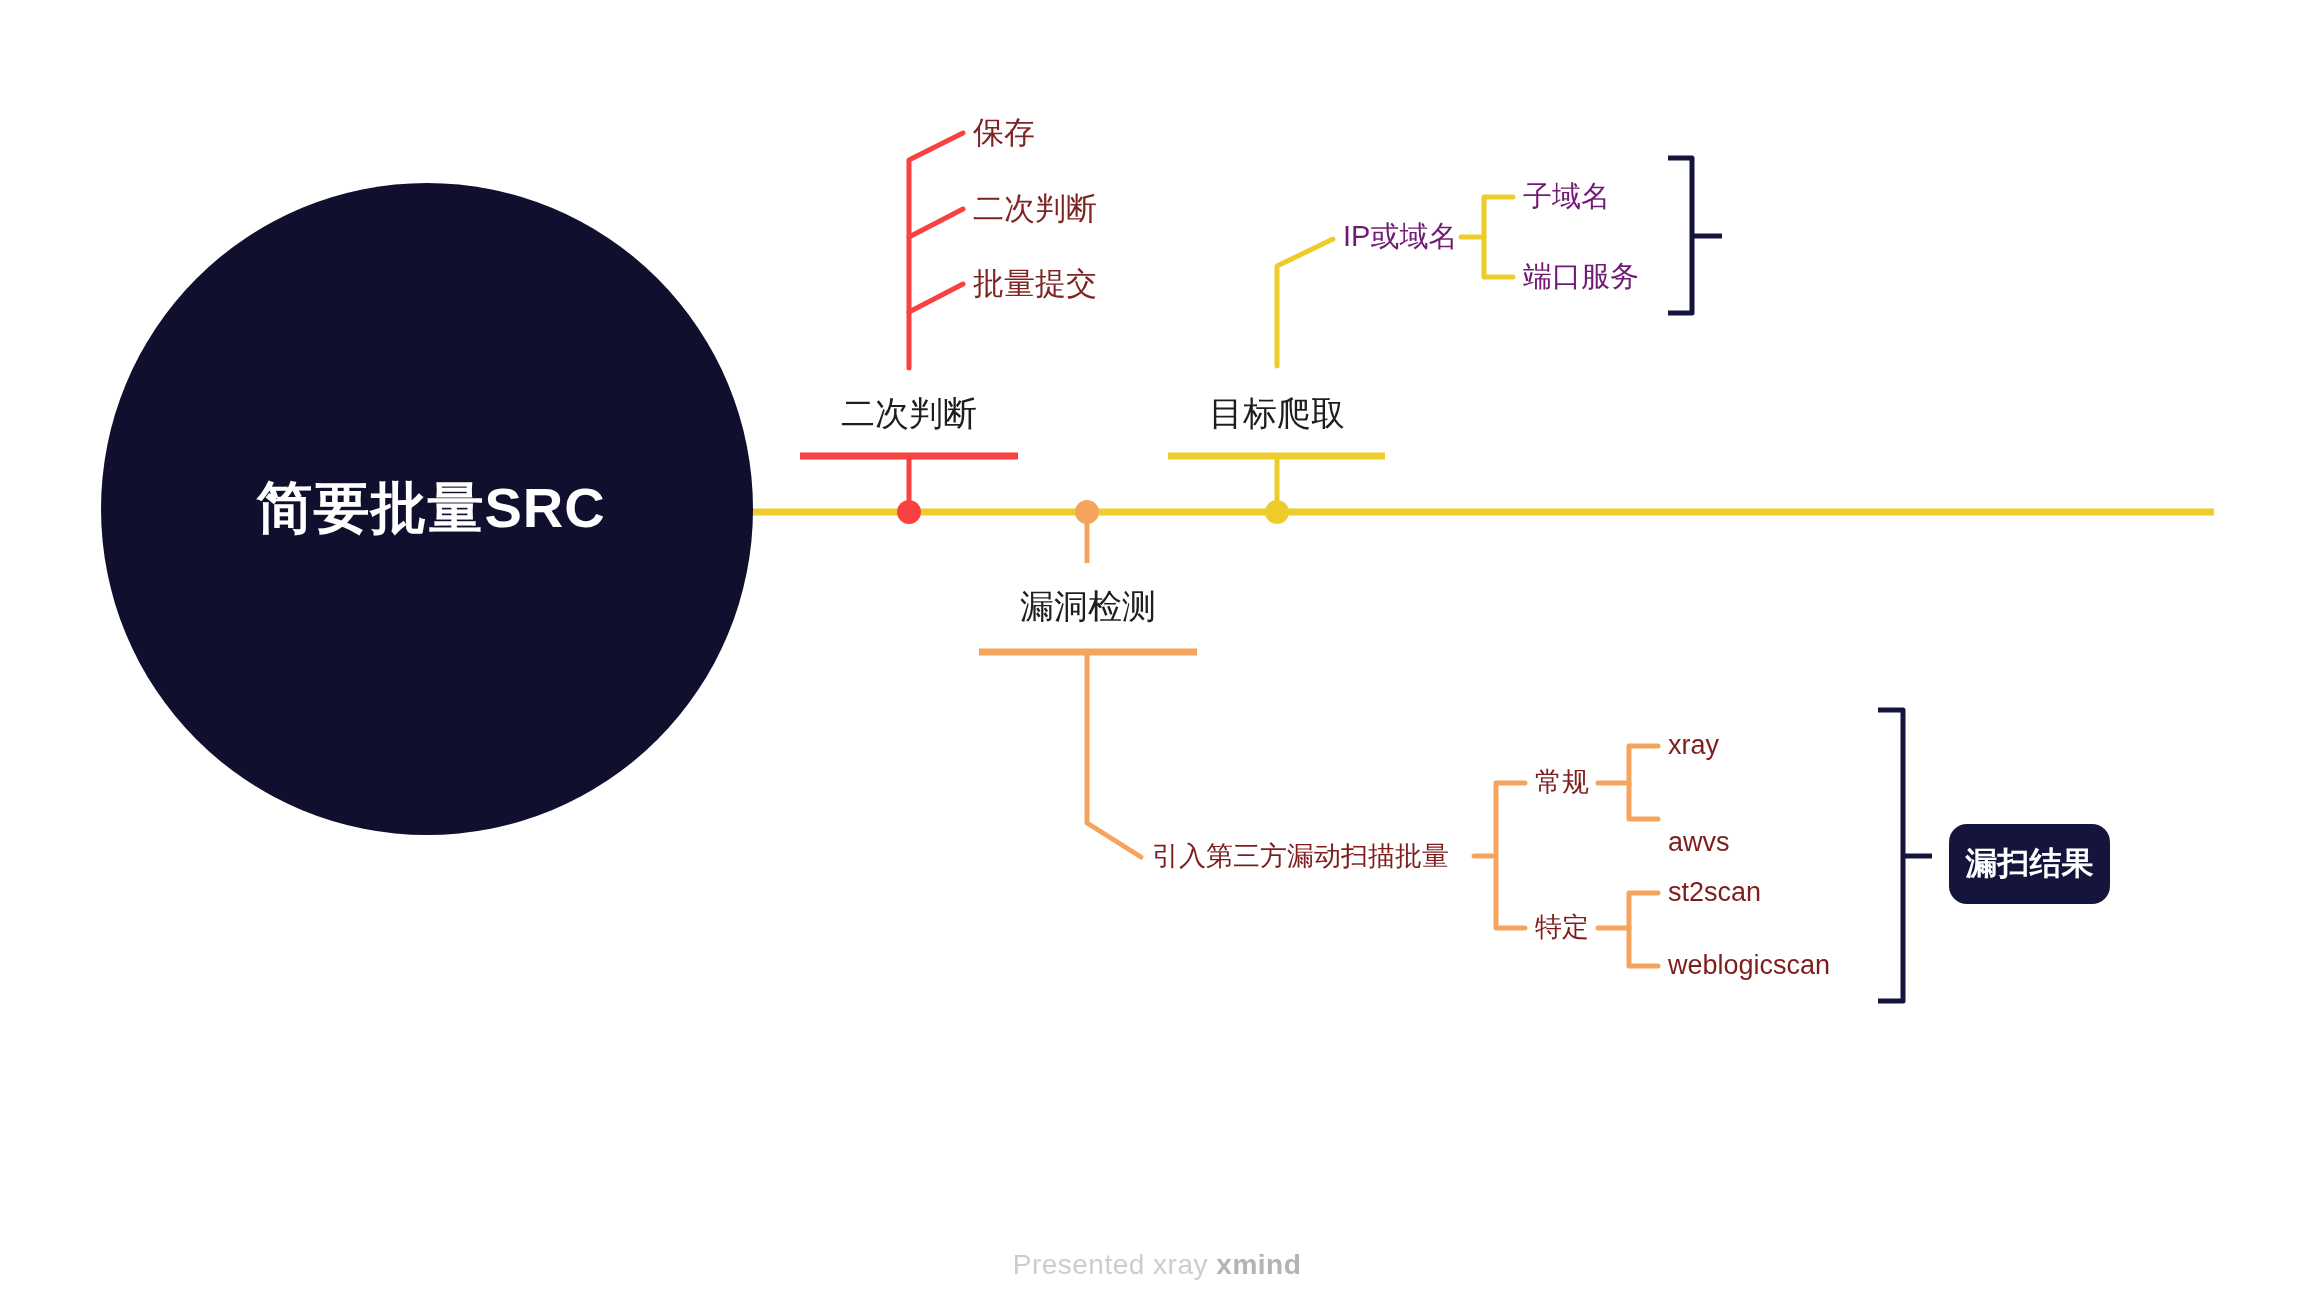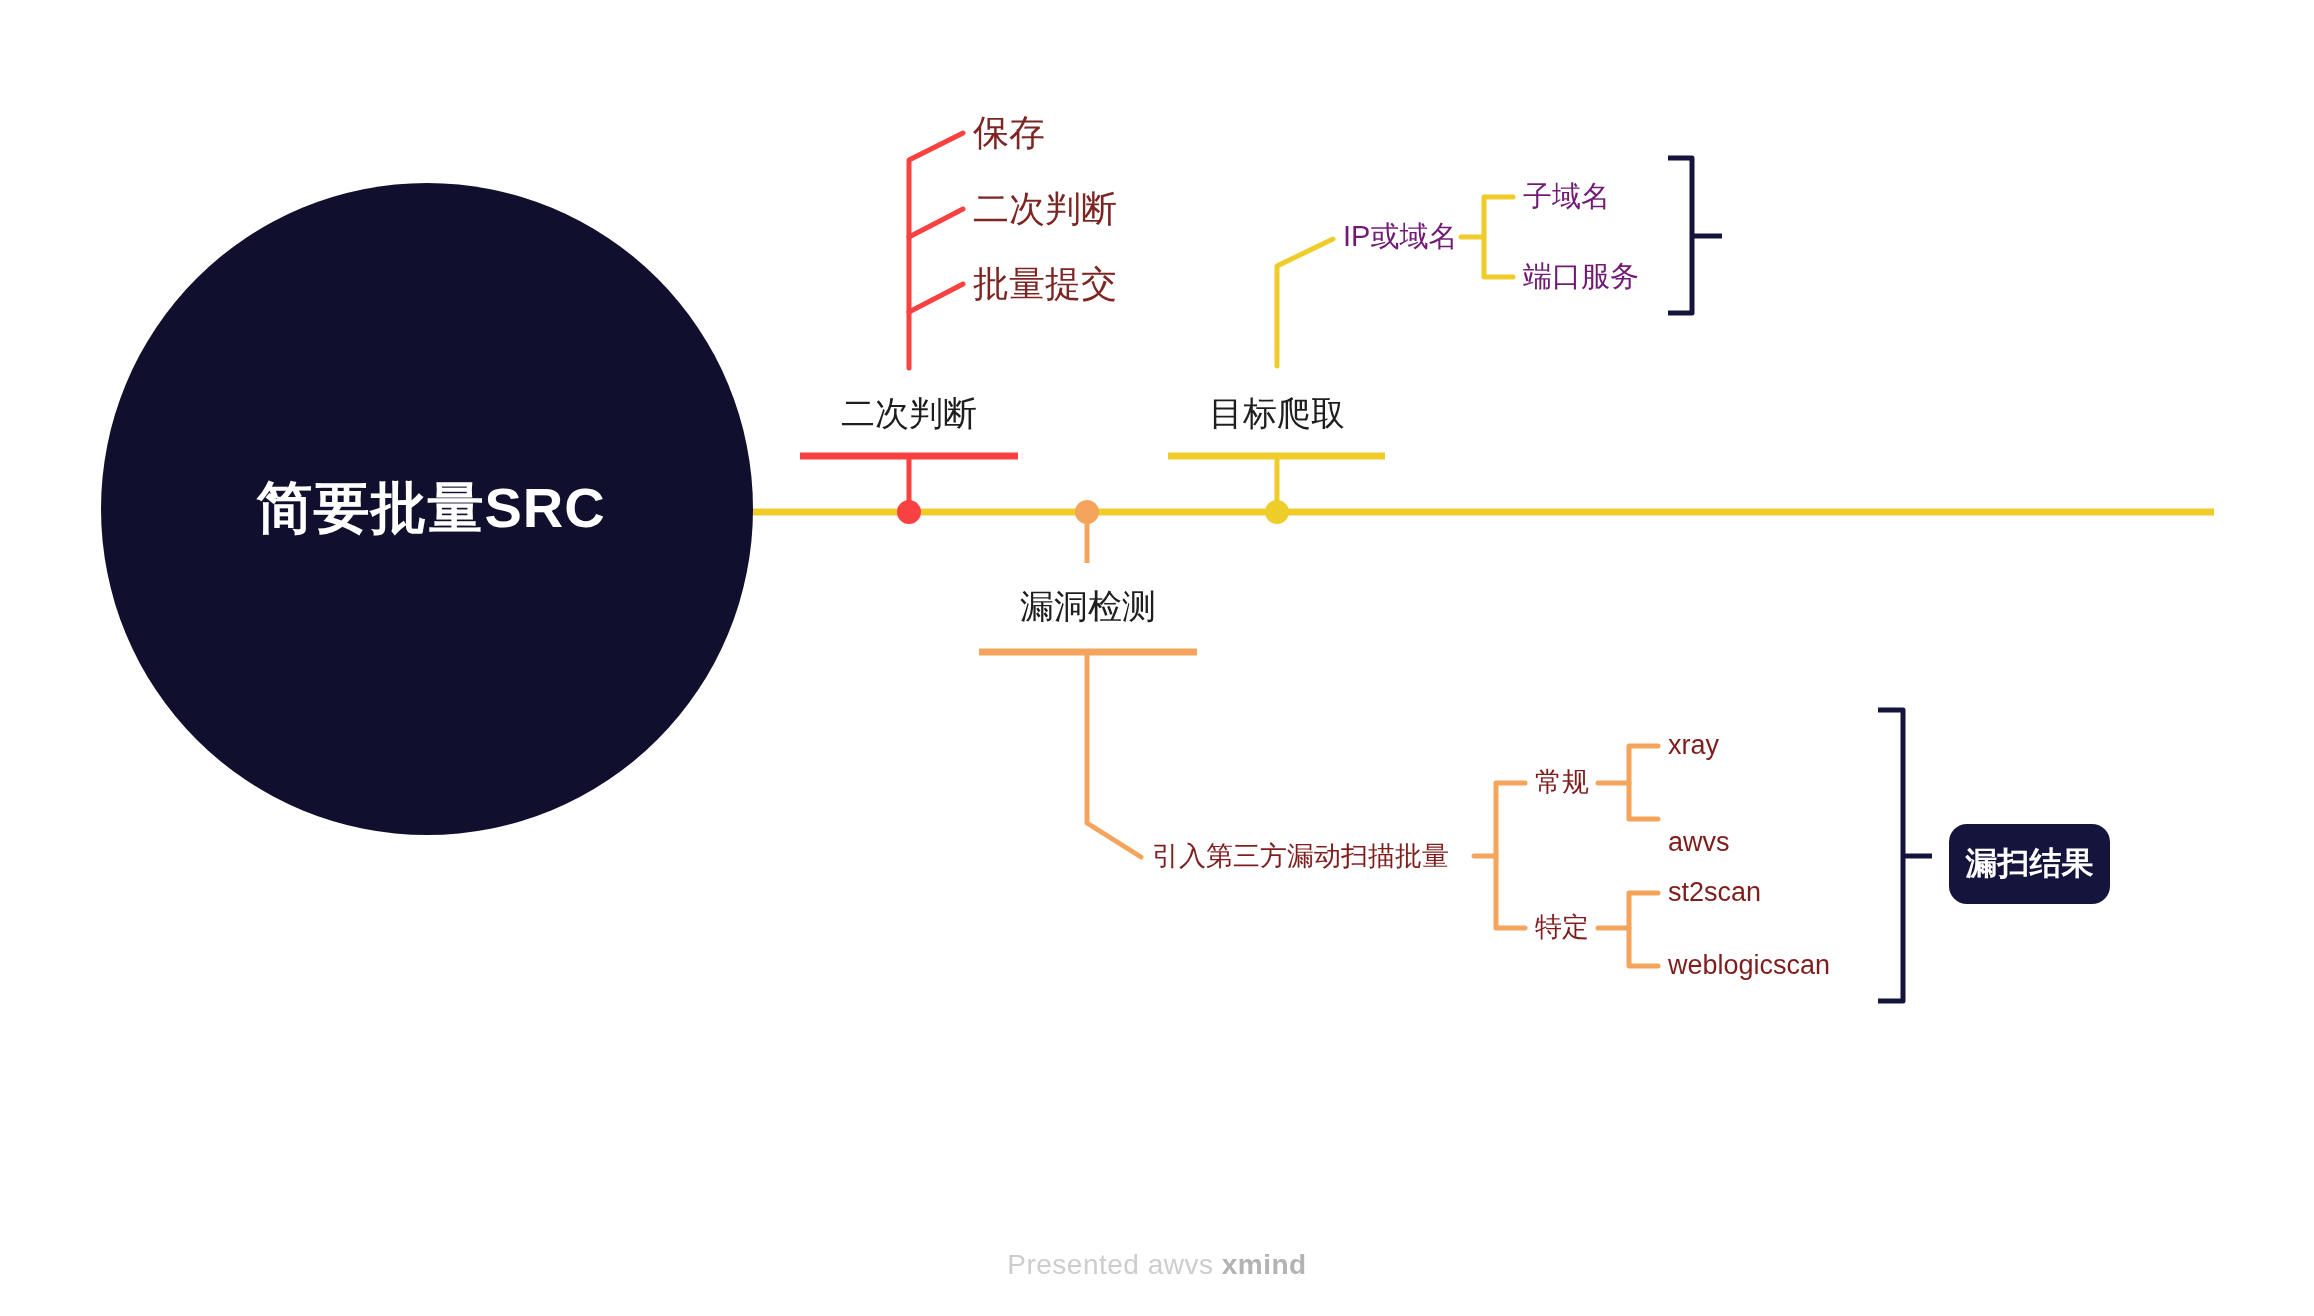--- a/index.html
+++ b/index.html
@@ -13,21 +13,21 @@
   }
   .lines{position:absolute;left:0;top:0;}
   .label{
     position:absolute;
     white-space:nowrap;
     transform:translateY(-50%);
     line-height:1.15;
   }
   .label.centered{transform:translate(-50%,-50%);}
   .t-black{color:#1e1e1e;font-size:34px;}
-  .t-maroon{color:#7d2522;font-size:36px;}
+  .t-maroon{color:#7d2522;font-size:31px;}
   .t-olive{color:#701a75;font-size:29px;}
   .t-brown{color:#7f1d1d;font-size:27px;}
   .central{
     position:absolute;
     left:101px;top:183px;
     width:652px;height:652px;
     border-radius:50%;
     background:#10102e;
     display:flex;align-items:center;justify-content:center;
   }
@@ -122,18 +122,18 @@
   <div class="label t-brown" style="left:1668px;top:819px;margin-top:24px;">awvs</div>
   <div class="label t-brown" style="left:1535px;top:928px;">特定</div>
   <div class="label t-brown" style="left:1668px;top:893px;">st2scan</div>
   <div class="label t-brown" style="left:1668px;top:966px;">weblogicscan</div>
 
   <div class="badge" style="left:1949px;top:824px;width:161px;height:80px;">
     <span>漏扫结果</span>
   </div>
 
   <div class="footer">
-    <span>Presented awvs</span>
+    <span>Presented xray</span>
     <span> </span>
     <b>xmind</b>
   </div>
 
 </div>
 
 </body></html>

